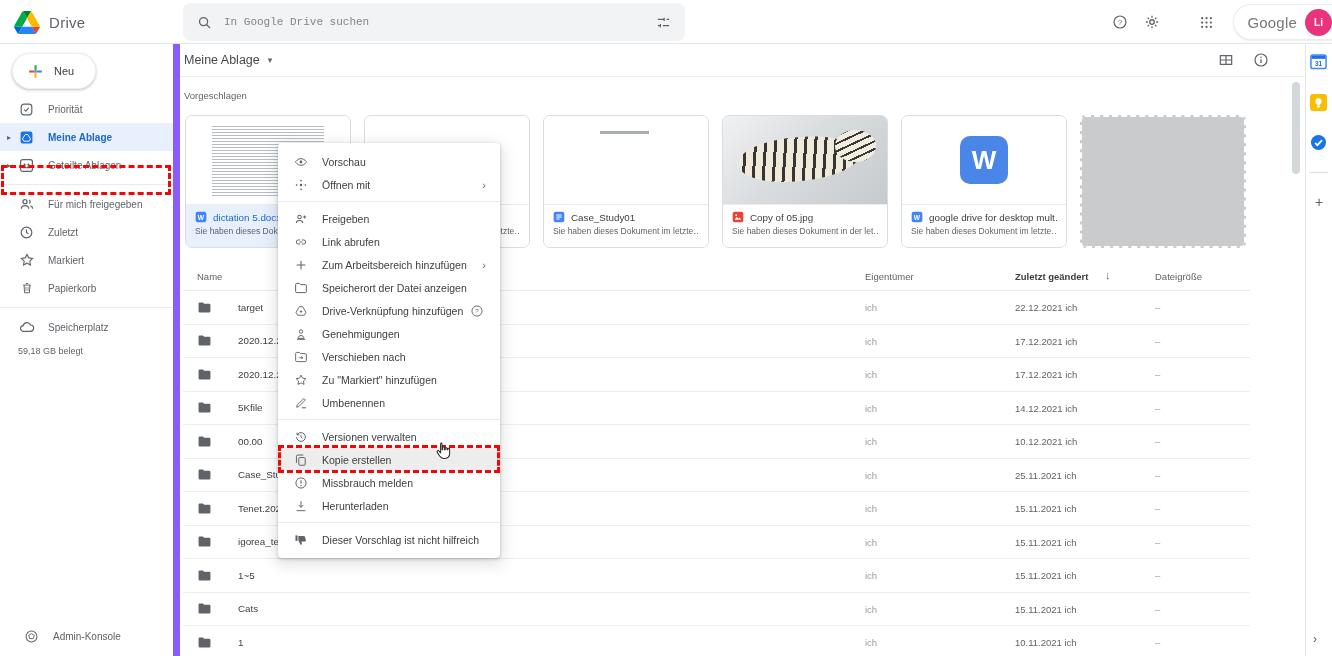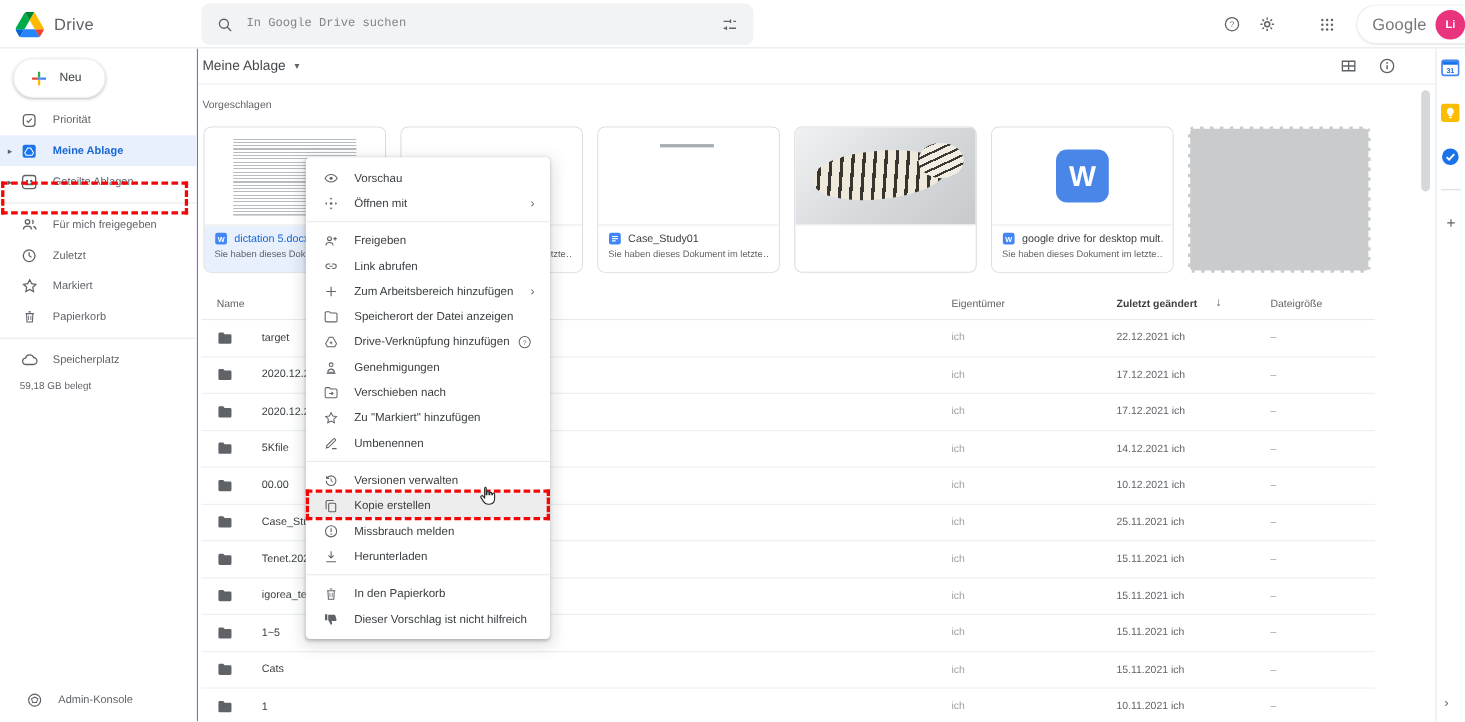--- a/index.html
+++ b/index.html
@@ -23,21 +23,21 @@
   .ic-help { margin-right:6px; } .ic-gear { margin-right:28px; } .ic-apps { margin-right:14px; }
   .account-badge { height:36px; background:#fff; border:1px solid #ececec; border-right:none;
     box-shadow:0 1px 2px rgba(0,0,0,.08); border-radius:18px 0 0 18px; display:flex; align-items:center;
     gap:8px; padding:0 2px 0 13px; margin-right:-2px; }
   .google-logo { font-size:15px; font-weight:500; color:#787878; letter-spacing:.2px; }
   .avatar { width:27px; height:27px; border-radius:50%; background:#e9337c; color:#fff; font-size:10px;
     font-weight:bold; display:flex; align-items:center; justify-content:center; cursor:pointer; }
 
   
   .sidebar { position:absolute; top:44px; left:0; width:180px; bottom:0; background:#fff;
-    border-right:1px solid #8b5cf6; z-index:5; }
+    border-right:7px solid #8b5cf6; z-index:5; }
   .new-btn { position:absolute; left:12px; top:9px; width:84px; height:36px; border-radius:18px; background:#fff;
     border:1px solid #f0f0f0; box-shadow:0 1px 3px rgba(0,0,0,.25); display:flex; align-items:center; gap:9px;
     padding:0 13px; cursor:pointer; font-family:inherit; }
   .new-btn .nb-label { font-size:11px; font-weight:500; color:#3c4043; }
   #sidebar-nav { position:absolute; top:51px; left:0; right:0; }
   .nav-item { height:28px; display:flex; align-items:center; cursor:pointer; }
   .nav-item .caret { width:13px; text-align:center; font-size:8px; color:#5f6368; padding-left:5px; }
   .nav-item .i { width:17px; margin-left:5px; display:flex; justify-content:center; }
   .nav-item .lab { margin-left:13px; font-size:10px; font-weight:500; color:#5f6368; }
   .nav-item.sel { background:#e8f0fe; }
@@ -369,20 +369,33 @@
               </span>
               <span class="nm">Case_Study01</span>
             </div>
             <div class="cf-sub">Sie haben dieses Dokument im letzte…</div>
           </div>
         </div>
         <div class="card">
           <div class="card-preview pv-tiger">
             <div class="tiger-body"></div>
             <div class="tiger-head"></div>
+          </div>
+          <div class="card-footer">
+            <div class="cf-name">
+              <span class="i">
+                <svg viewBox="0 0 18 18" width="12" height="12">
+                  <rect x="1" y="1" width="16" height="16" rx="3" fill="#ea4335"></rect>
+                  <path d="M4 13l3.2-4.2 2.3 2.7 1.6-1.9 2.9 3.4z" fill="#fff"></path>
+                  <circle cx="6.3" cy="6.3" r="1.3" fill="#fff"></circle>
+                </svg>
+              </span>
+              <span class="nm">Copy of 05.jpg</span>
+            </div>
+            <div class="cf-sub">Sie haben dieses Dokument in der let…</div>
           </div>
         </div>
         <div class="card">
           <div class="card-preview pv-wordlogo">
             <div class="wbox">W</div>
           </div>
           <div class="card-footer">
             <div class="cf-name">
               <span class="i">
                 <svg viewBox="0 0 18 18" width="12" height="12">
@@ -726,29 +739,20 @@
             <path d="M12 3.8v10.4m0 0l-4-4m4 4l4-4" fill="none" stroke="#5f6368" stroke-width="1.7"></path>
             <path d="M4.5 20h15" stroke="#5f6368" stroke-width="1.7"></path>
           </svg>
         </span>
         <span class="ml">Herunterladen</span>
       </div>
       <div class="menu-sep"></div>
       <div class="menu-item">
         <span class="i">
           <svg viewBox="0 0 24 24" width="14" height="14">
-            <path d="M5.5 7h13M10 4.3h4M7 7l.8 13.2h8.4L17 7" fill="none" stroke="#5f6368" stroke-width="1.6"></path>
-            <path d="M10.2 10.2v6.8M13.8 10.2v6.8" stroke="#5f6368" stroke-width="1.2"></path>
-          </svg>
-        </span>
-        <span class="ml">In den Papierkorb</span>
-      </div>
-      <div class="menu-item">
-        <span class="i">
-          <svg viewBox="0 0 24 24" width="14" height="14">
             <path d="M2.5 4h3.6v9.5H2.5z" fill="#5f6368"></path>
             <path d="M7.5 13l4 7.5c.9 0 2.1-.7 2.1-2l-.8-4h6.2c1 0 1.7-1 1.4-2l-1.7-6c-.2-.9-.9-1.5-1.9-1.5H7.5z" fill="#5f6368"></path>
           </svg>
         </span>
         <span class="ml">Dieser Vorschlag ist nicht hilfreich</span>
       </div>
     </div>
 
   <div class="red-dash rd-sidebar" style="border-color: rgb(244, 6, 6);"></div>
   <div class="red-dash rd-menu" style="border-color: rgb(244, 6, 6);"></div>

